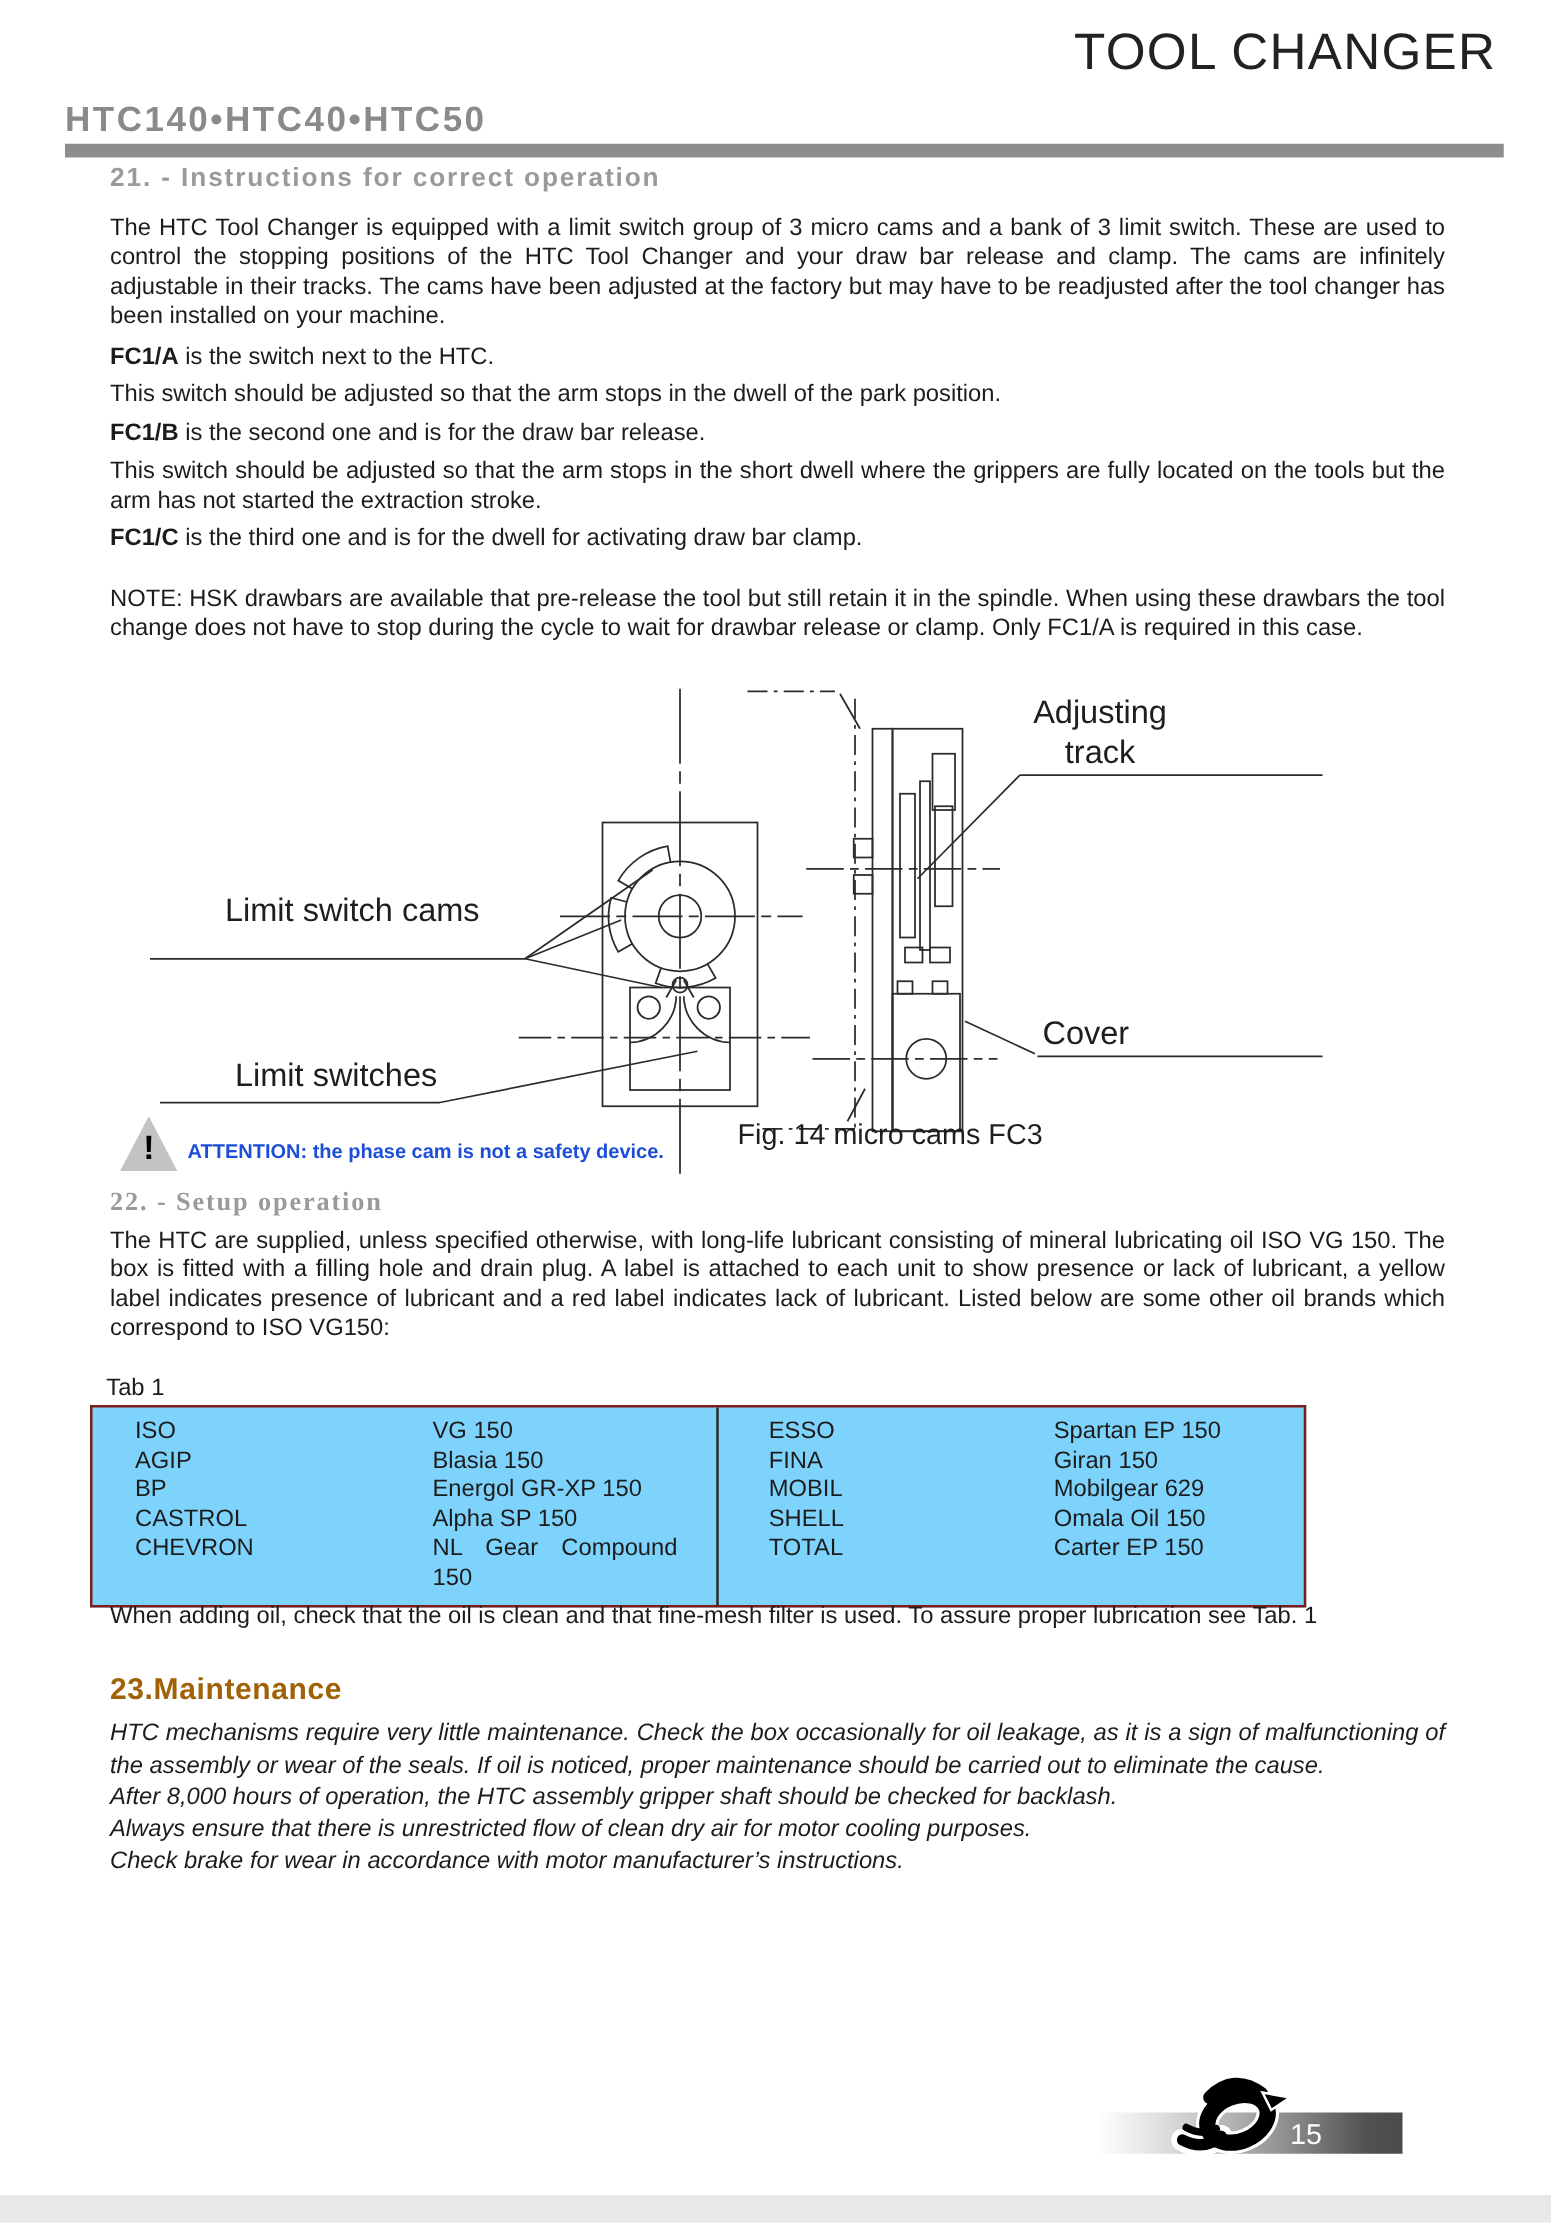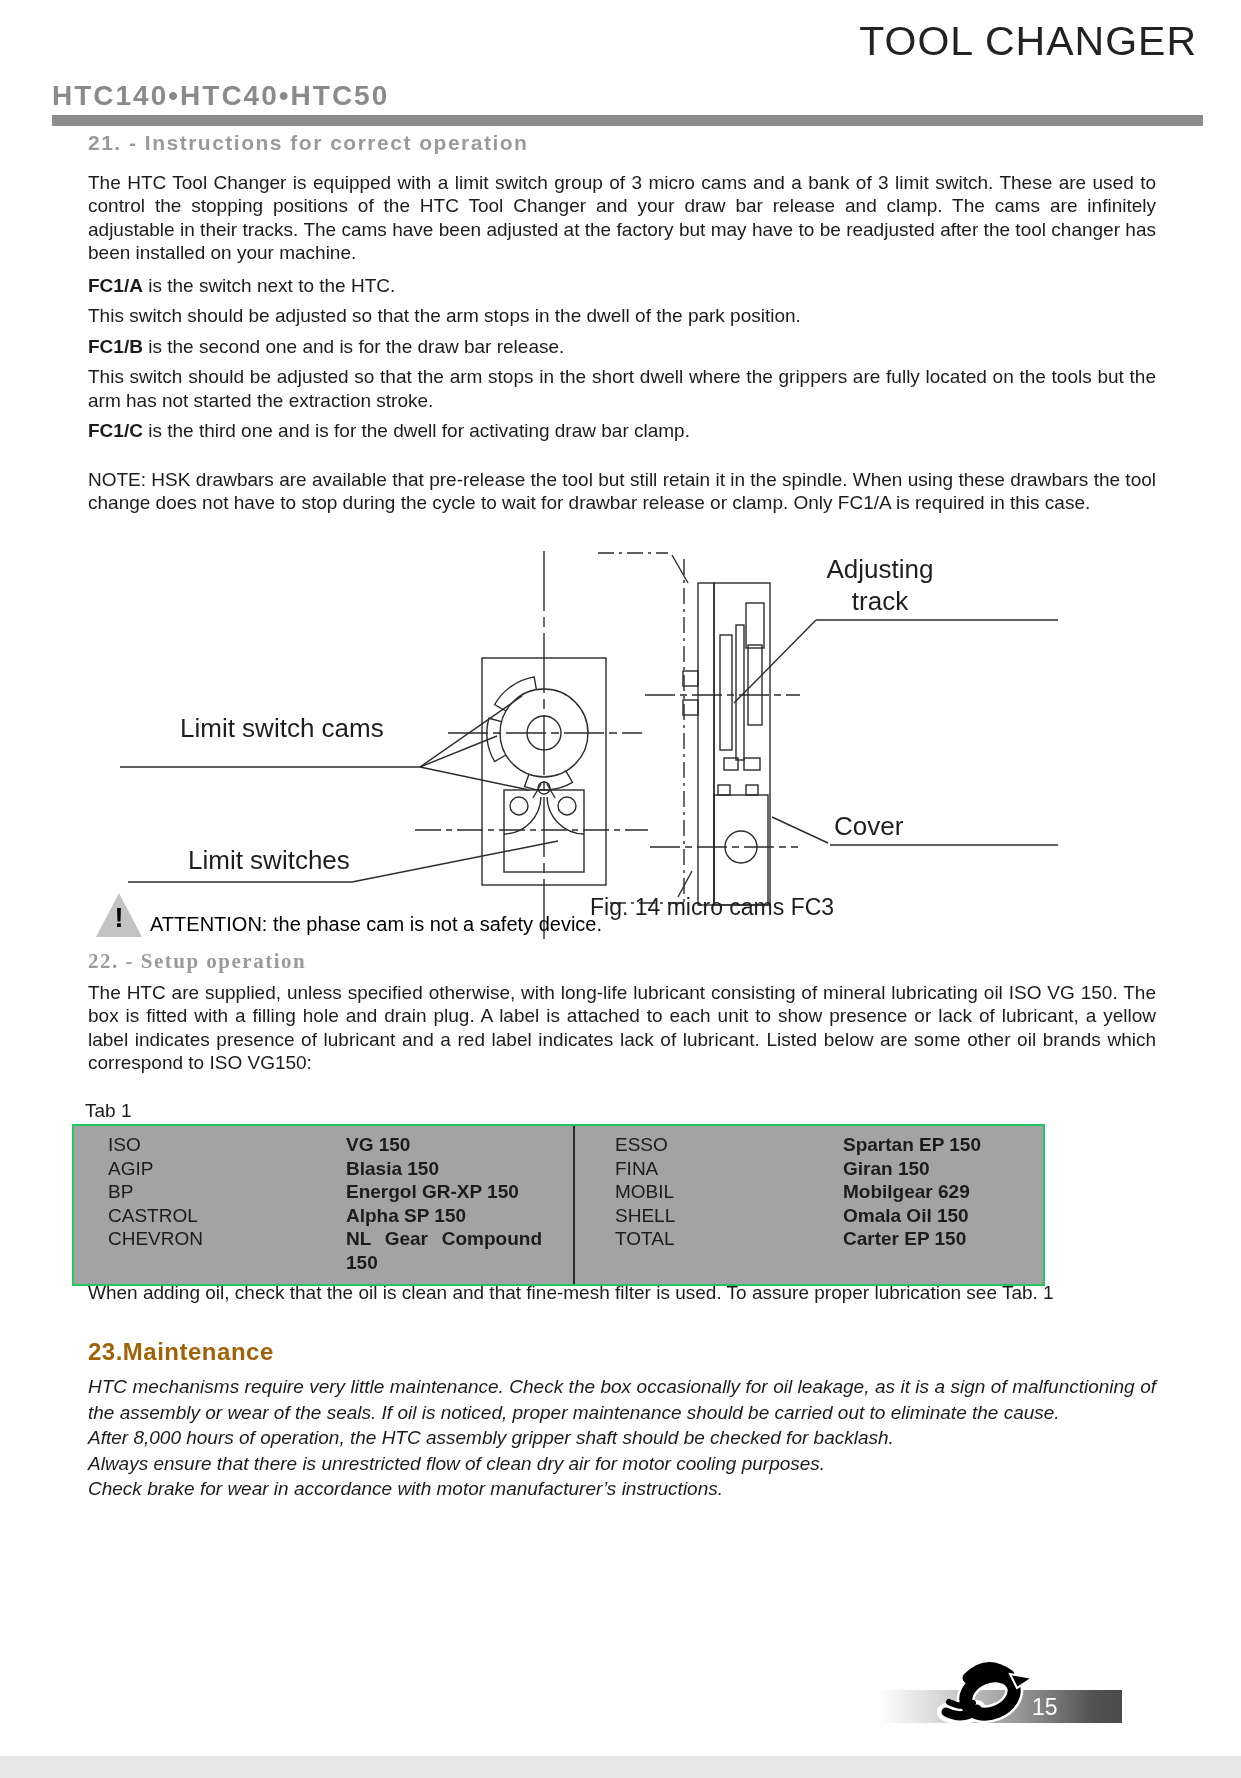--- a/index.html
+++ b/index.html
@@ -28,31 +28,31 @@
   .fig-svg{position:absolute;left:0;top:0;}
   .fig-label{position:absolute;font-size:26px;color:#1e1e1e;white-space:nowrap;}
   .lbl-cams{left:180px;top:168px;}
   .lbl-switches{left:188px;top:300px;}
   .lbl-adjust{left:790px;top:8px;width:180px;text-align:center;line-height:32px;white-space:normal;}
   .lbl-cover{left:834px;top:266px;}
   .fig-caption{position:absolute;left:590px;top:349px;font-size:23px;color:#1e1e1e;}
   .warning-triangle{position:absolute;left:96px;top:348px;width:46px;height:44px;
     clip-path:polygon(50% 0,100% 100%,0 100%);background:#c3c3c3;text-align:center;}
   .warning-triangle span{display:inline-block;margin-top:10px;font-size:27px;font-weight:700;color:#000;}
-  .attention-text{position:absolute;left:150px;top:368px;font-size:20px;color:#000000;}
+  .attention-text{position:absolute;left:150px;top:368px;font-size:16px;color:#1d4ed8;font-weight:bold;}
   
   .tab-label{left:85px;top:1100px;font-size:19px;}
-  .oil-table{left:72px;top:1124px;width:969px;border:2px solid #22c55e;display:flex;background:#a3a3a3;}
+  .oil-table{left:72px;top:1124px;width:969px;border:2px solid #7f1d1d;display:flex;background:#7dd3fc;}
   .oil-half{padding:7px 0 9px 0;}
   .oil-half.left{width:499px;box-sizing:border-box;}
   .oil-half.right{flex:1;border-left:2px solid #2b2b2b;}
   .trow{display:grid;line-height:23.6px;font-size:19px;}
   .oil-half.left .trow{grid-template-columns:238px 200px;padding-left:34px;}
   .oil-half.right .trow{grid-template-columns:228px auto;padding-left:40px;}
-  .trow .product{text-align:justify;padding-right:4px;font-weight:bold;}
+  .trow .product{text-align:justify;padding-right:4px;}
   
   .footer-bar{left:880px;top:1690px;width:242px;height:33px;
     background:linear-gradient(to right,#fefefe,#dcdcdc 22%,#969696 58%,#525252 88%,#4a4a4a);}
   .page-number{left:1032px;top:1694px;font-size:23px;color:#ffffff;}
   .logo-svg{left:918px;top:1650px;}
 </style>
 </head>
 <body>
 
 <div class="page">

